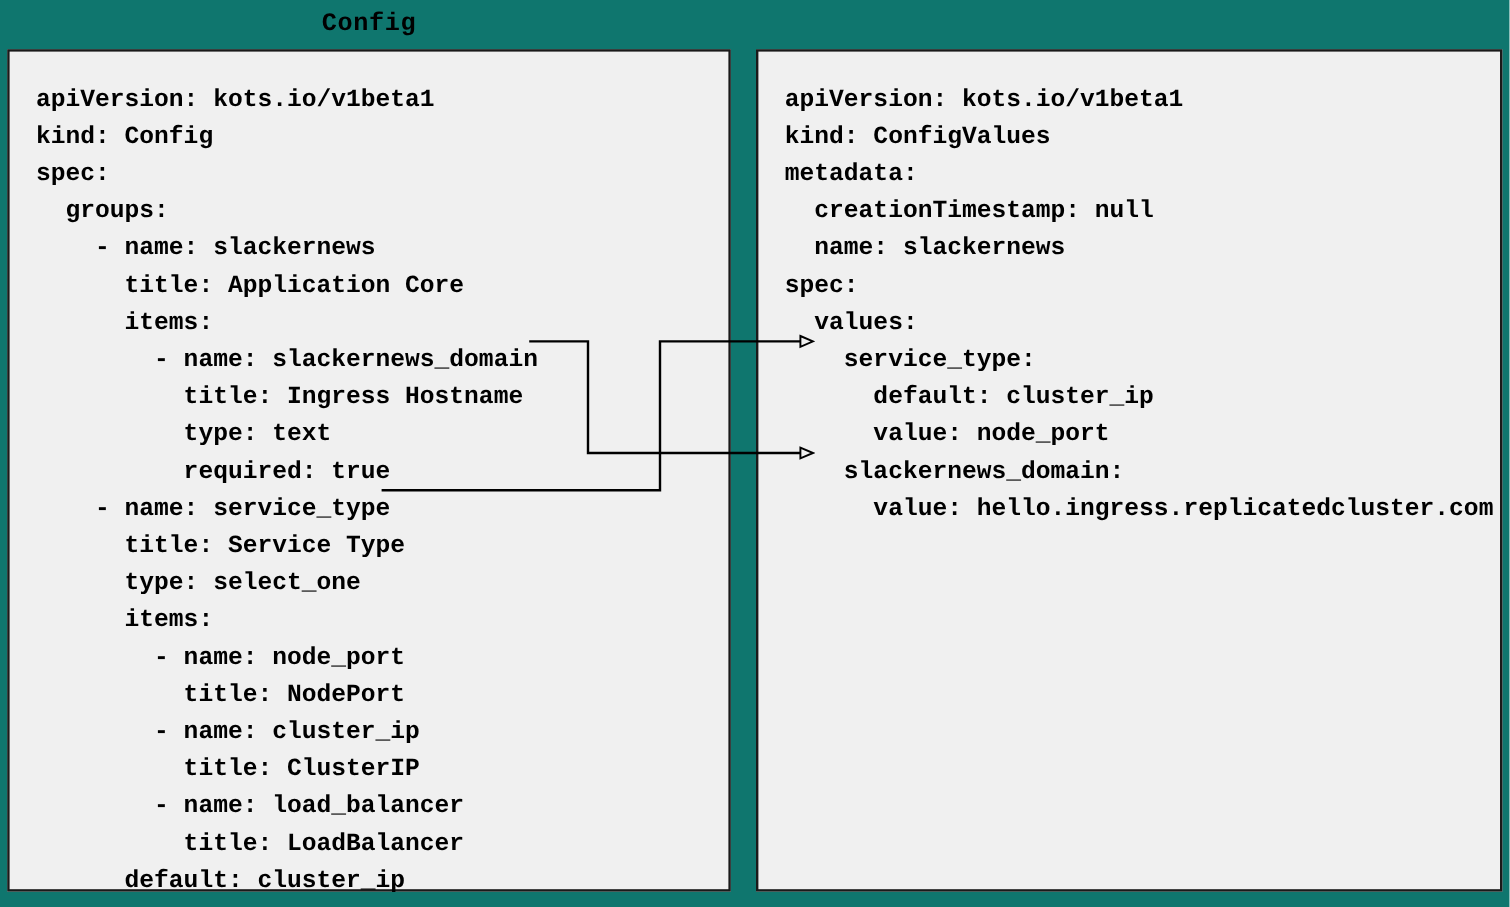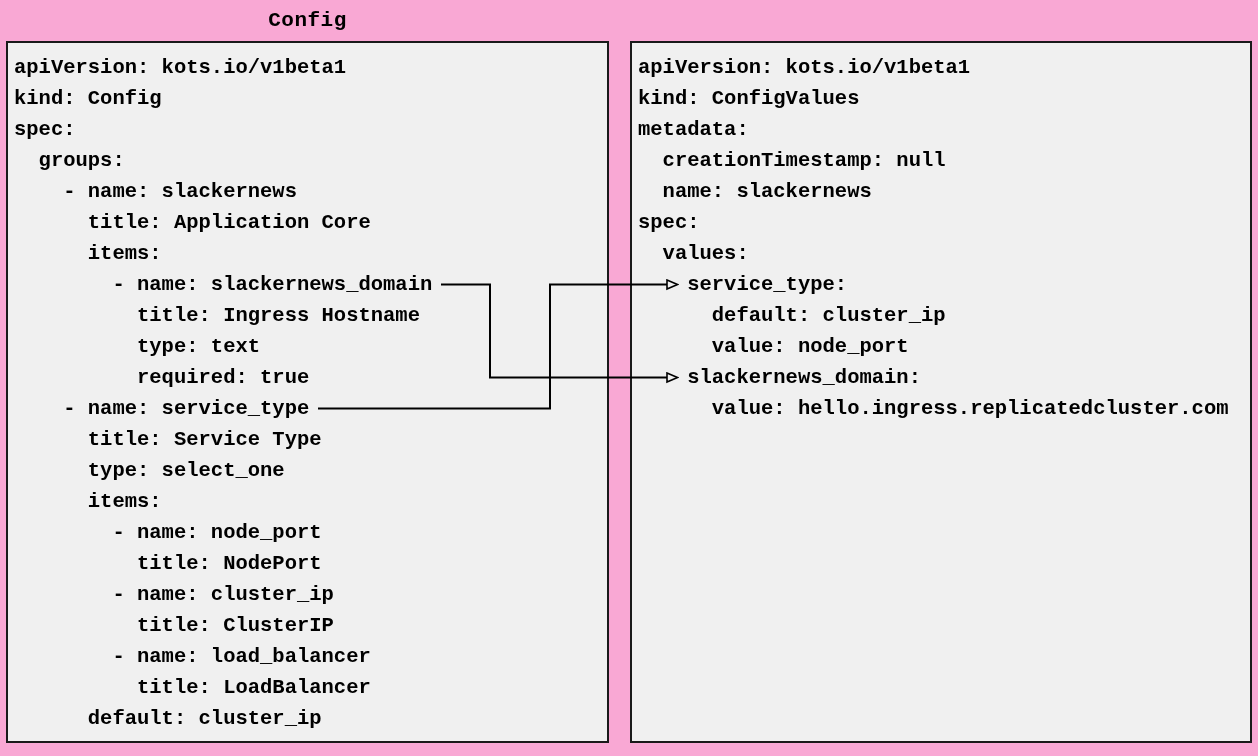--- a/index.html
+++ b/index.html
@@ -4,21 +4,21 @@
 <style>
   html, body {
     margin: 0;
     padding: 0;
     background: #ffffff;
   }
   .canvas {
     position: relative;
     width: 1258px;
     height: 756px;
-    background: #f9a8d4;
+    background: #0f766e;
     overflow: hidden;
     font-family: "Liberation Mono", monospace;
   }
   .panel-title {
     position: absolute;
     top: 6px;
     height: 30px;
     line-height: 30px;
     text-align: center;
     font-weight: bold;
@@ -33,21 +33,21 @@
     box-sizing: border-box;
     background: #f0f0f0;
     border: 2px solid #1a1a1a;
   }
   .panel-title.left  { left: 6px;   width: 603px; }
   .panel-title.right { left: 630px; width: 622px; }
   .panel-box.left    { left: 6px;   width: 603px; }
   .panel-box.right   { left: 630px; width: 622px; }
   pre.yaml {
     position: absolute;
-    margin: 0;
+    margin: 16px;
     top: 52px;
     font-family: "Liberation Mono", monospace;
     font-weight: bold;
     font-size: 20.5px;
     line-height: 31px;
     color: #000000;
     white-space: pre;
   }
   pre.yaml.left  { left: 14px; }
   pre.yaml.right { left: 638px; }

